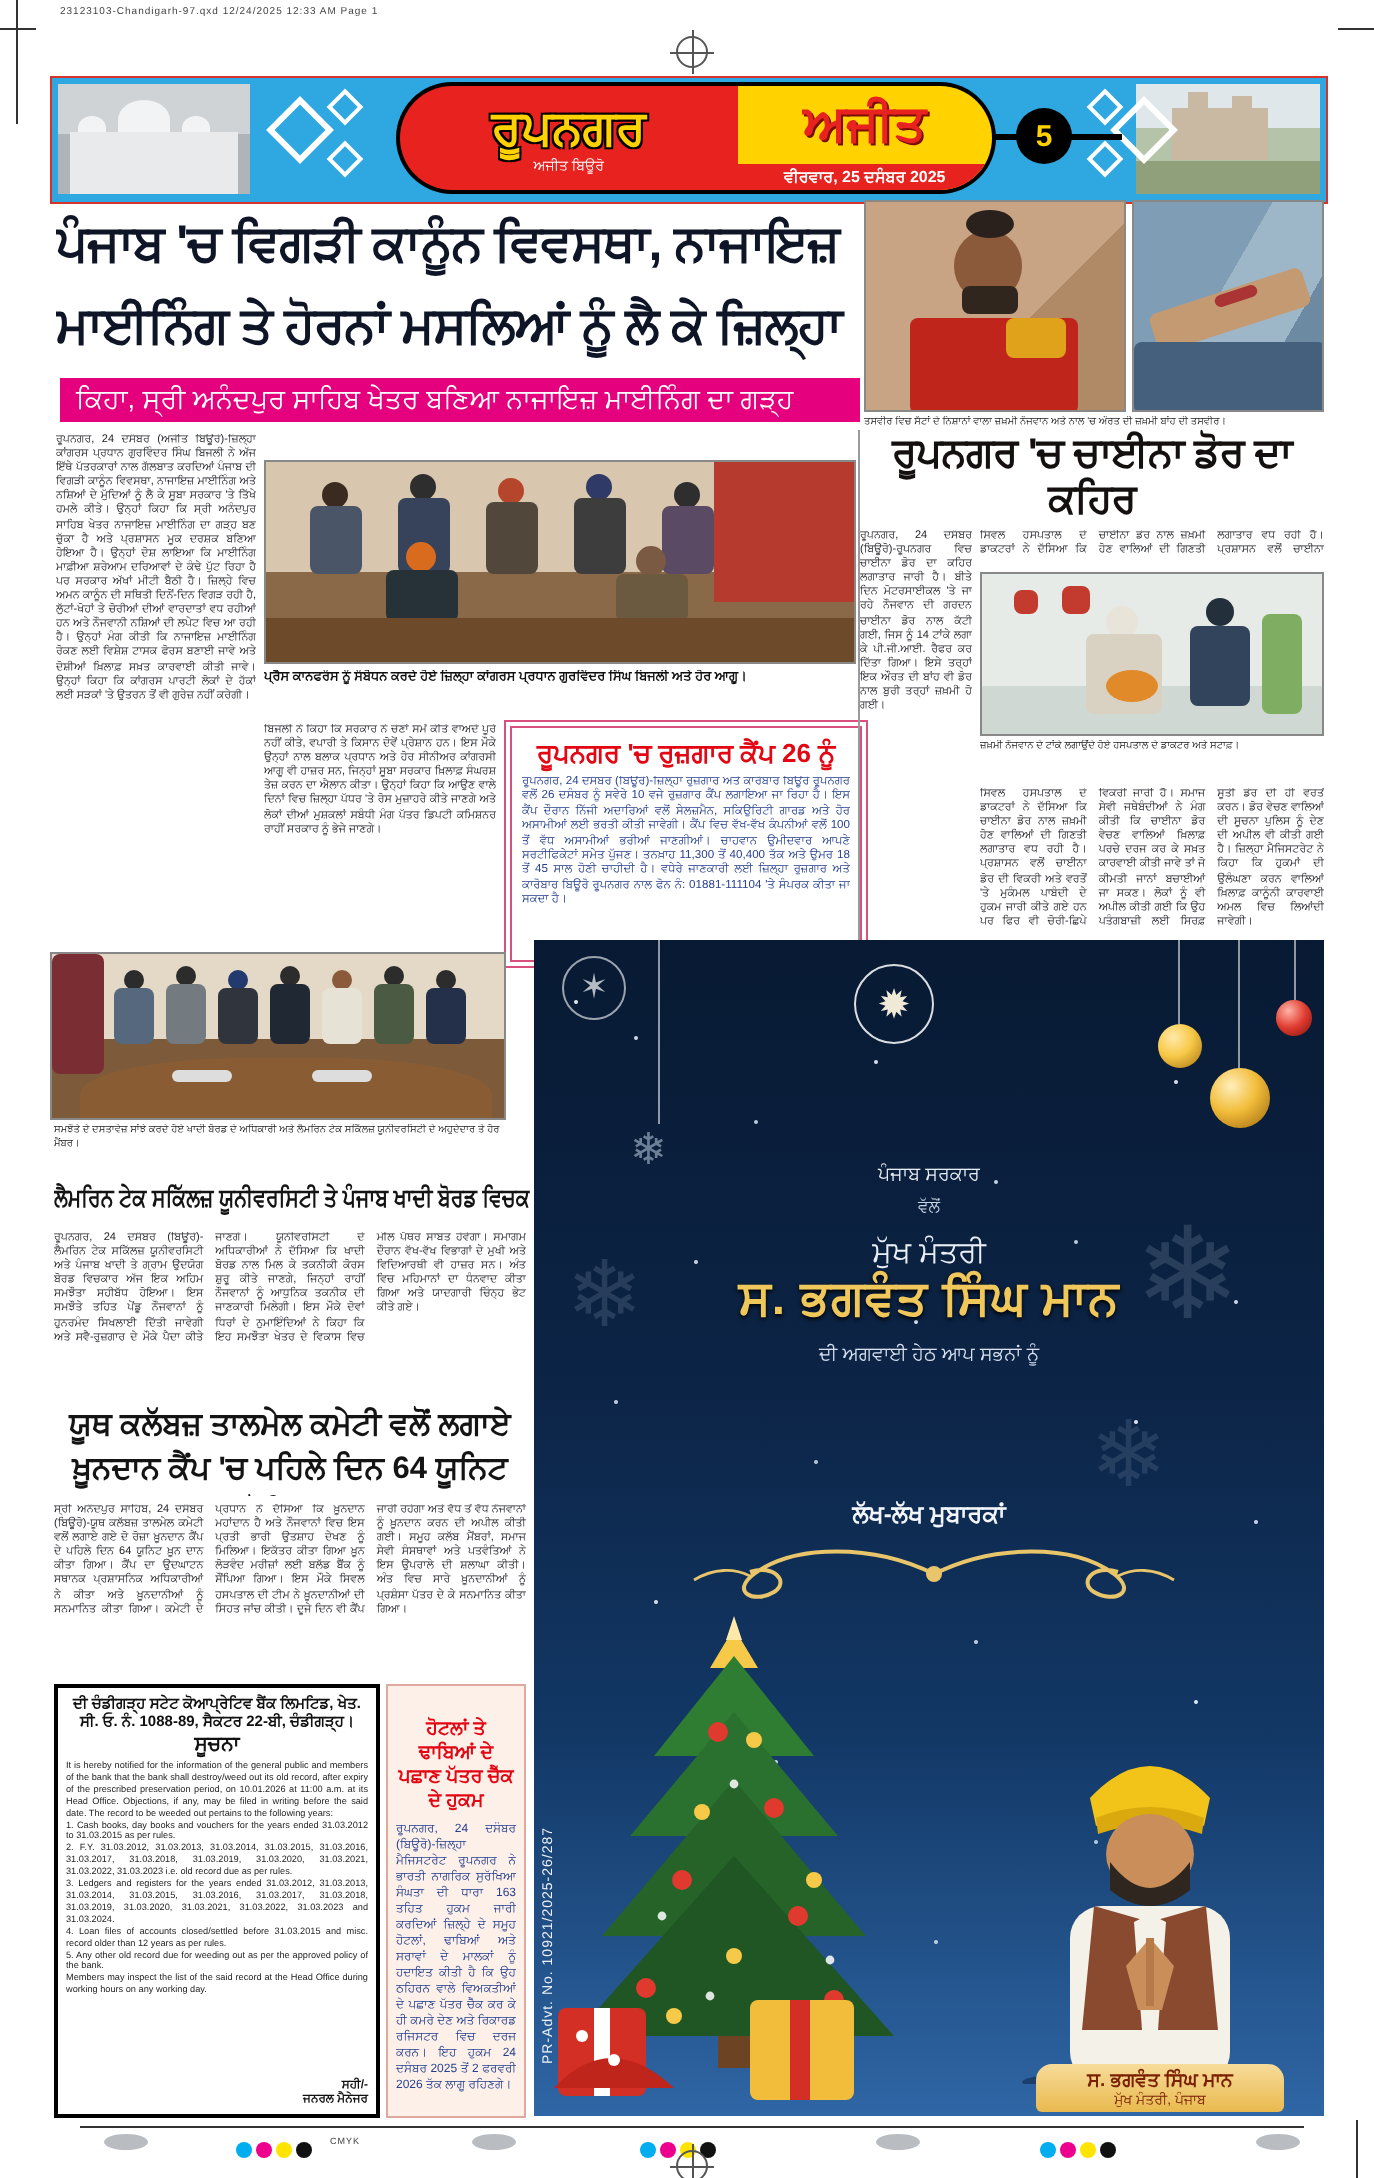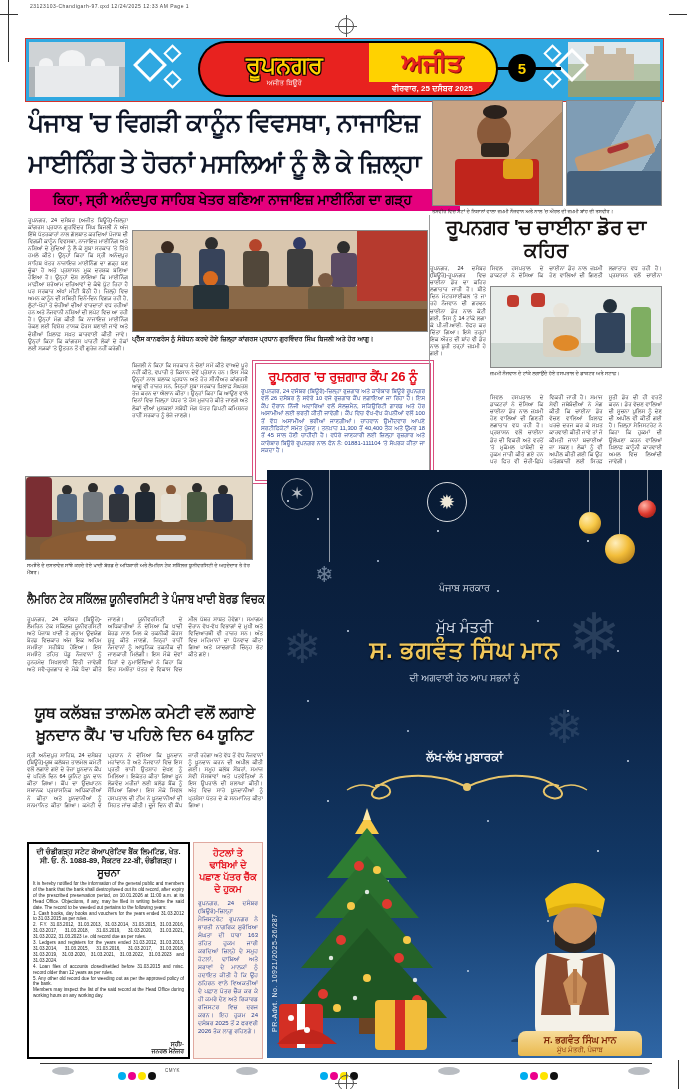--- a/index.html
+++ b/index.html
@@ -29,21 +29,21 @@
   .cap-red{background:#e8221f;display:flex;flex-direction:column;align-items:center;justify-content:center;}
   .cap-red .big{font-size:24px;font-weight:bold;color:#ffd200;text-shadow:1px 1px 0 #000,-1px -1px 0 #000,1px -1px 0 #000,-1px 1px 0 #000;line-height:26px;}
   .cap-red .sub{font-size:7px;color:#fff;margin-top:1px;}
   .cap-yellow{background:#ffd200;display:flex;flex-direction:column;}
   .cap-yellow .big{flex:1;display:flex;align-items:center;justify-content:center;font-size:25px;font-weight:900;color:#e8221f;text-shadow:1px 1px 0 #7a0d08;}
   .cap-yellow .date{background:#e8221f;color:#fff;font-size:8px;font-weight:bold;text-align:center;line-height:13px;height:13px;}
   .pagebadge{left:482px;top:15px;width:28px;height:28px;background:#000;border-radius:50%;color:#ffd200;font-size:15px;font-weight:bold;display:flex;align-items:center;justify-content:center;}
   .mh-line{left:455px;top:28px;width:80px;height:3px;background:#000;}
   
   .headline-xl{font-weight:bold;color:#0e1526;font-size:25px;line-height:41px;letter-spacing:-.5px;}
-  .strip-magenta{background:#e5007d;color:#000000;font-weight:bold;font-size:13.5px;line-height:22px;padding:0 23px;}
+  .strip-magenta{background:#e5007d;color:#ffffff;font-weight:normal;font-size:13.5px;line-height:22px;padding:0 8px;}
   .headline-lg{font-weight:bold;color:#14100f;font-size:20px;text-align:center;letter-spacing:-.3px;}
   .strip-blue{background:#2a6db5;color:#fff;font-weight:bold;font-size:9.5px;text-align:center;line-height:18px;}
   .headline-md{font-weight:bold;color:#141414;font-size:15.5px;line-height:22px;text-align:center;}
   .headline-sm{font-weight:bold;color:#141414;font-size:12.5px;white-space:nowrap;overflow:hidden;transform:scaleX(.82);transform-origin:left center;}
   
   .greek{font-size:5.5px;line-height:7.1px;color:#23242a;text-align:justify;overflow:hidden;}
   .cols3{column-count:3;column-gap:6px;}
   .caption{font-size:6.5px;font-weight:bold;color:#101010;line-height:8.5px;overflow:hidden;}
   .caption.tiny{font-size:5px;font-weight:normal;line-height:6.5px;color:#222;}
   .vrule{width:1px;background:#9a9a9a;}
@@ -59,21 +59,21 @@
   
   .rozgar{border:1px solid #d94f7e;background:#fff;padding:2px;}
   .rozgar-in{border:1px solid #d94f7e;width:100%;height:100%;box-sizing:border-box;padding:3px 5px;}
   .rozgar-title{color:#e30613;font-weight:bold;font-size:13px;text-align:center;margin:2px 0 3px;}
   .boxblue{color:#27408e;font-size:5.8px;line-height:7.4px;text-align:justify;overflow:hidden;}
   .banknotice{border:2px solid #000;background:#fff;box-sizing:border-box;padding:3px 4px;}
   .bank-org{font-size:7.5px;font-weight:bold;text-align:center;line-height:9px;}
   .bank-title{font-size:10px;font-weight:bold;text-align:center;margin:2px 0;}
   .bank-body{font-size:4.6px;line-height:5.9px;color:#1c1c1c;text-align:justify;white-space:pre-line;overflow:hidden;}
   .bank-sign{font-size:6px;font-weight:bold;text-align:right;line-height:7px;}
-  .idbox{background:#fdf0e9;border:1px solid #e0a9a0;box-sizing:border-box;padding:4px 4px;}
+  .idbox{background:#fdf0e9;border:1px solid #e0a9a0;box-sizing:border-box;padding:16px 4px;}
   .id-title{color:#e30613;font-weight:bold;font-size:9.5px;line-height:12px;text-align:center;}
   .id-body{color:#27408e;font-size:6px;line-height:8px;text-align:justify;overflow:hidden;margin-top:4px;}
   
   .ad{left:267px;top:470px;width:395px;height:588px;background:linear-gradient(180deg,#081a33 0%,#0c2446 38%,#123866 68%,#2f66a5 100%);overflow:hidden;}
   .ad-center{left:0;width:100%;text-align:center;color:#e9eef7;}
   .ad-gold{color:#f0c75a;}
   .ad-name{font-size:24px;font-weight:bold;letter-spacing:.5px;text-shadow:0 1px 2px #000;}
   .ad-xmas{font-size:28px;font-weight:bold;font-family:"Liberation Serif","DejaVu Serif",serif;letter-spacing:2px;text-shadow:0 1px 2px #000;}
   .ad-small{font-size:9.5px;}
   .ad-strip{left:0;bottom:0;width:100%;height:16px;background:linear-gradient(#f7dd9f,#e7b84e);color:#5a3200;font-size:7.5px;font-weight:bold;line-height:16px;}
@@ -257,20 +257,21 @@
     <div class="abs bstring" style="left:322px;top:0;height:42px;"></div>
     <div class="abs bauble" style="left:312px;top:42px;width:22px;height:22px;background:radial-gradient(circle at 35% 30%,#ffe9a8,#f7c948 45%,#a86f10);"></div>
     <div class="abs bstring" style="left:352px;top:0;height:64px;"></div>
     <div class="abs bauble" style="left:338px;top:64px;width:30px;height:30px;background:radial-gradient(circle at 35% 30%,#ffeebc,#f2bd3a 45%,#9c650c);"></div>
     <div class="abs bstring" style="left:380px;top:0;height:30px;"></div>
     <div class="abs bauble" style="left:371px;top:30px;width:18px;height:18px;background:radial-gradient(circle at 35% 30%,#ffb3a6,#e03a2f 50%,#7c130c);"></div>
 
     <div class="abs" style="left:160px;top:12px;width:38px;height:38px;border:1px solid rgba(255,255,255,.85);border-radius:50%;display:flex;align-items:center;justify-content:center;color:#f0e9d8;font-size:20px;">✹</div>
 
     <div class="abs ad-center ad-small" style="top:112px;">ਪੰਜਾਬ ਸਰਕਾਰ</div>
+    <div class="abs ad-center" style="top:128px;font-size:8.5px;color:#c8d4e6;">ਵੱਲੋਂ</div>
     <div class="abs ad-center" style="top:148px;font-size:15px;">ਮੁੱਖ ਮੰਤਰੀ</div>
     <div class="abs ad-center ad-gold ad-name" style="top:166px;">ਸ. ਭਗਵੰਤ ਸਿੰਘ ਮਾਨ</div>
     <div class="abs ad-center" style="top:202px;font-size:9.5px;color:#d7e0ee;">ਦੀ ਅਗਵਾਈ ਹੇਠ ਆਪ ਸਭਨਾਂ ਨੂੰ</div>
     <div class="abs ad-center" style="top:280px;font-size:12px;font-weight:bold;color:#f3f6fb;">ਲੱਖ-ਲੱਖ ਮੁਬਾਰਕਾਂ</div>
 
     <svg class="abs" style="left:70px;top:300px;" width="260" height="34" viewBox="0 0 260 34">
       <g fill="none" stroke="#e8c56a" stroke-width="2">
         <path d="M130 17 C 100 2, 60 2, 40 17 C 28 26, 40 32, 50 26 C 58 21, 50 12, 38 16"></path>
         <path d="M130 17 C 160 2, 200 2, 220 17 C 232 26, 220 32, 210 26 C 202 21, 210 12, 222 16"></path>
         <path d="M10 20 C 20 14, 30 14, 38 18" stroke-width="1.4"></path>

